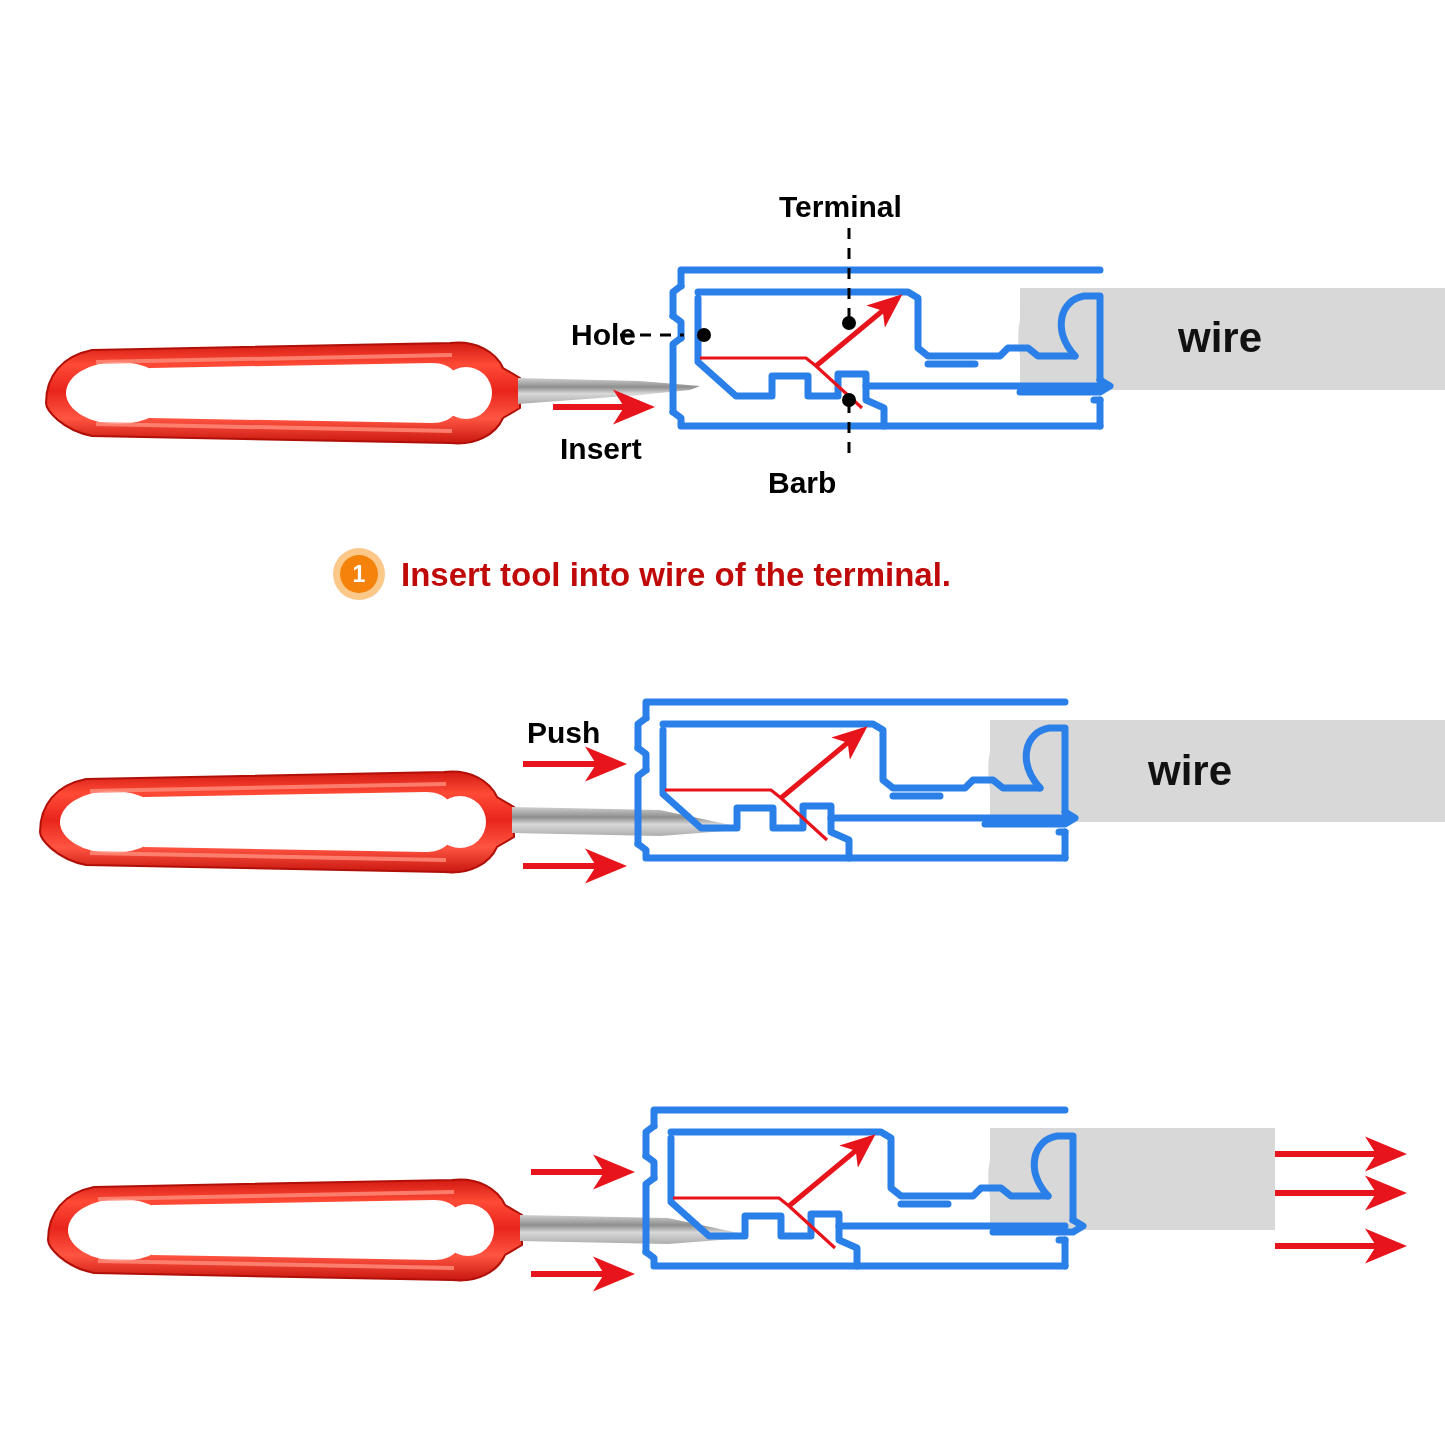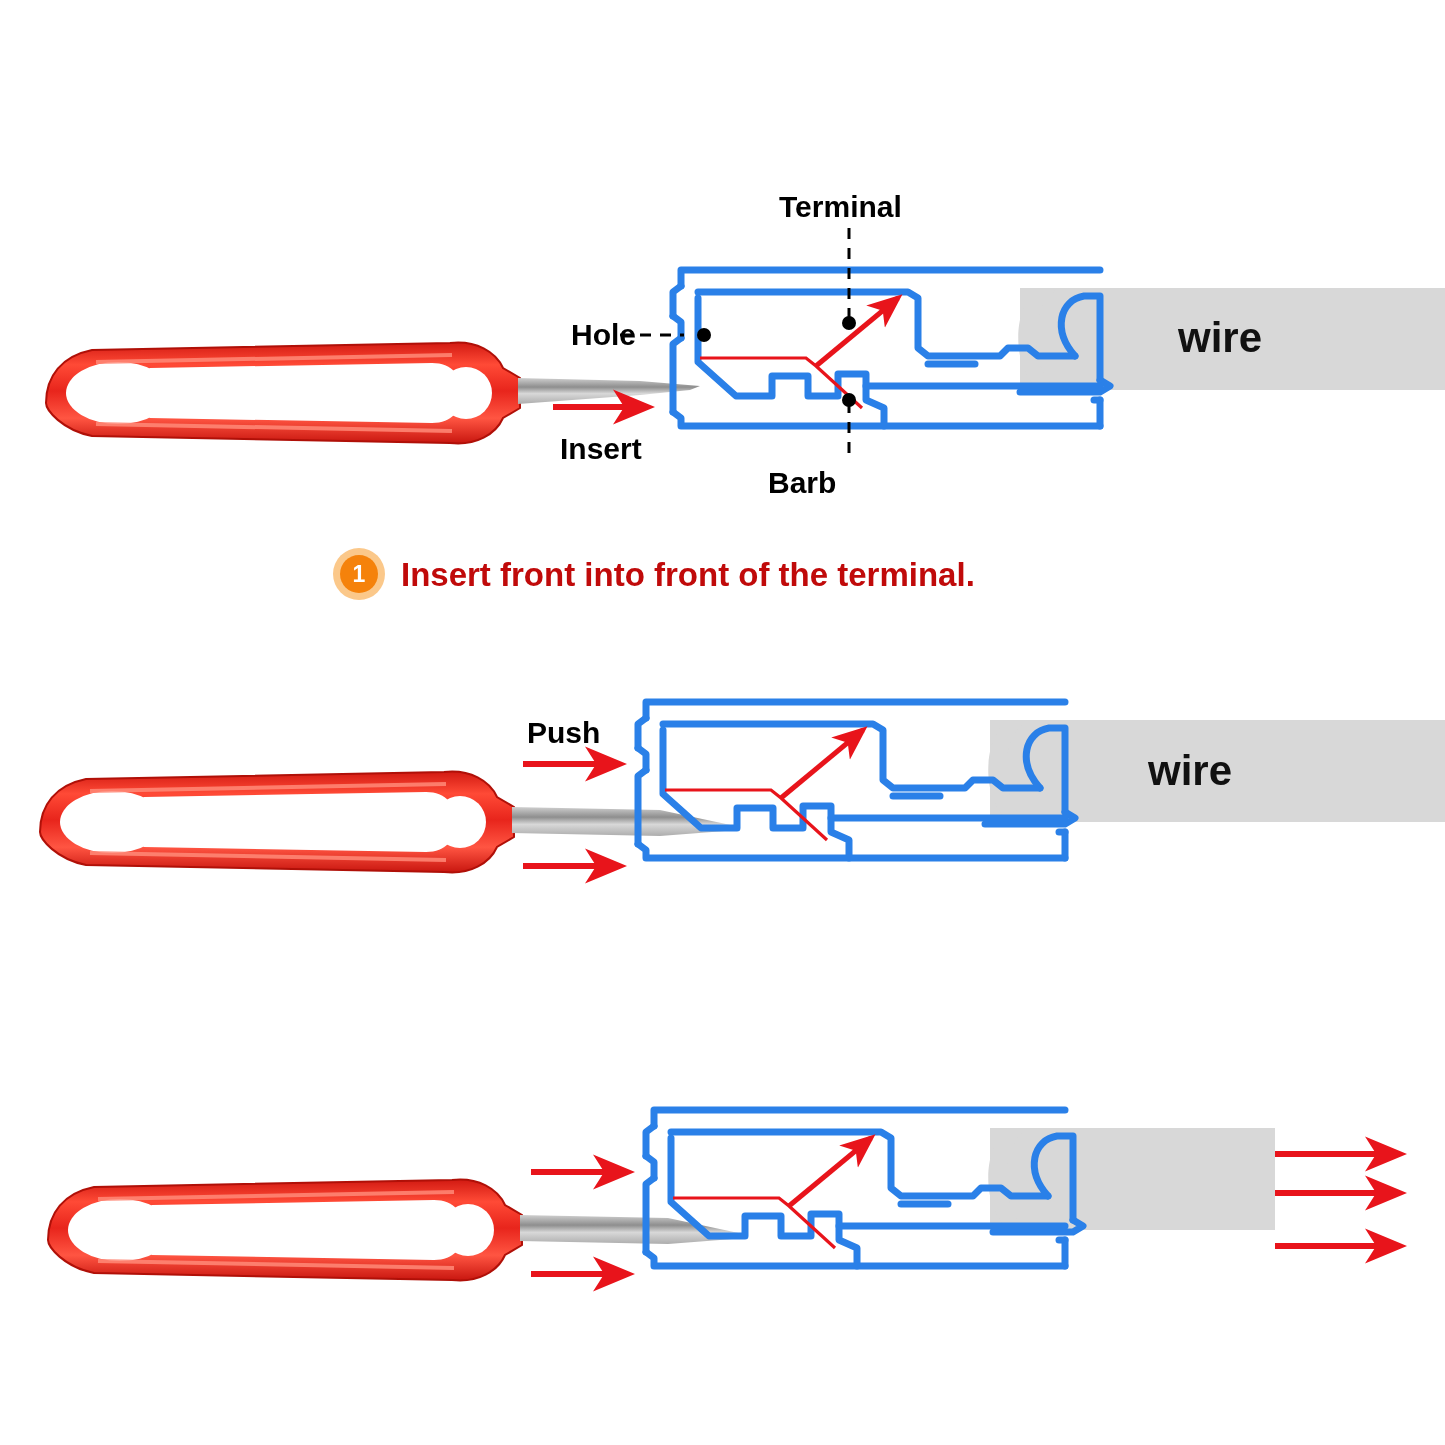--- a/index.html
+++ b/index.html
@@ -146,21 +146,21 @@
     <div class="lbl lbl-30" style="left:779px;top:192px;">Terminal</div>
     <div class="lbl lbl-30" style="left:531px;top:320px;margin-left:40px;">Hole</div>
     <div class="lbl lbl-30" style="left:768px;top:468px;">Barb</div>
     <div class="lbl lbl-30" style="left:560px;top:434px;">Insert</div>
     <div class="wirelbl" style="left:1178px;top:317px;">wire</div>
 
     <div class="caption cap-1" style="left:333px;top:548px;">
       <div class="badge">
         <div class="inner">1</div>
       </div>
-      <div class="captext">Insert front into front of the terminal.</div>
+      <div class="captext">Insert tool into wire of the terminal.</div>
     </div>
   </div>
 
   <div class="step" style="top:660px;height:360px;">
 
     <div class="stage">
       <svg width="1445" height="360" viewBox="0 0 1445 360" xmlns="http://www.w3.org/2000/svg">
         <defs>
           <linearGradient id="handleGrad2" x1="0" y1="0" x2="0" y2="1">
             <stop offset="0%" stop-color="#D21A12"></stop>

